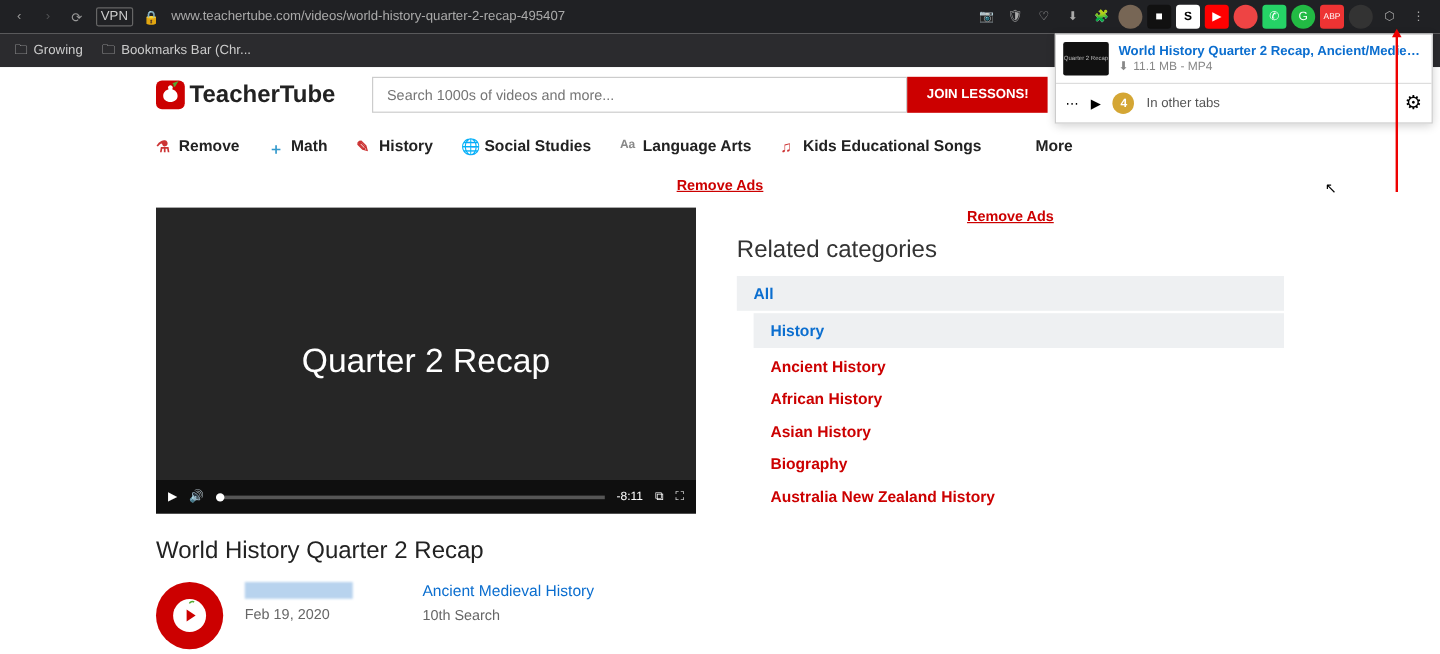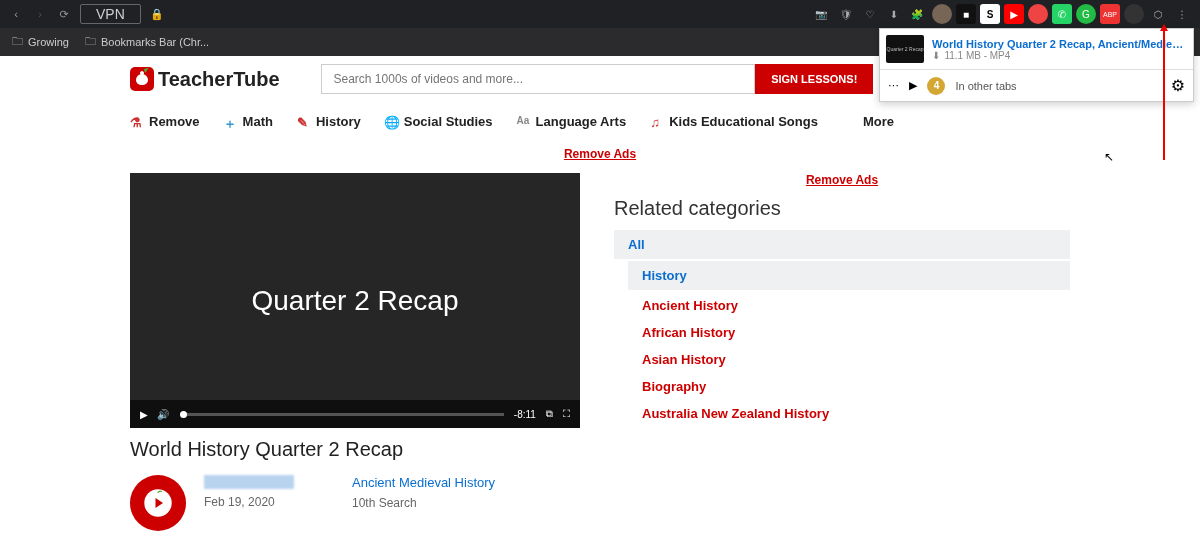--- a/index.html
+++ b/index.html
@@ -1,46 +1,46 @@
 <!DOCTYPE html>
 <html><head>
 <meta charset="utf-8">
 <style>
 *{margin:0;padding:0;box-sizing:border-box;font-family:Arial,Helvetica,sans-serif}
 body{background:#fff;width:1200px;height:545px;overflow:hidden;position:relative}
 .browser-bar{background:#202124;height:28px;display:flex;align-items:center;padding:0 8px;gap:8px;color:#ccc;font-size:11px}
 .nav-icon{width:16px;height:16px;display:flex;align-items:center;justify-content:center;color:#999}
-.vpn-badge{border:1px solid #666;padding:1px 15px;font-size:14px;border-radius:2px;color:#ccc}
+.vpn-badge{border:1px solid #666;padding:1px 3px;font-size:11px;border-radius:2px;color:#ccc}
 .url-text{color:#aaa;font-size:11px}
 .ext-row{display:flex;gap:4px;margin-left:auto}
 .ext-icon{width:20px;height:20px;border-radius:3px;display:flex;align-items:center;justify-content:center;font-size:10px}
 .bookmarks-bar{background:#2b2b2e;height:28px;display:flex;align-items:center;padding:0 12px;gap:16px;color:#ccc;font-size:11px}
 .bm-item{display:flex;align-items:center;gap:5px}
 .page{position:relative;background:#fff}
 .site-header{display:flex;padding:8px 0;max-width:940px;margin:0 auto}
 .logo{display:flex;align-items:center;gap:4px;font-size:20px;font-weight:bold;color:#222}
 .logo-icon{width:24px;height:24px;background:#cc0000;border-radius:5px;position:relative}
-.search-box{flex:1;margin-left:41px;display:flex}
+.search-box{flex:1;margin-left:30px;display:flex}
 .search-input{flex:1;padding:7px 12px;border:1px solid #ccc;font-size:12px;color:#888}
 .find-btn{background:#cc0000;color:#fff;border:none;padding:7px 16px;font-size:11px;font-weight:bold;cursor:pointer}
 .auth{display:flex;gap:6px;margin-left:40px}
 .join-btn{background:#cc0000;color:#fff;border:none;padding:7px 12px;font-size:11px;font-weight:bold}
 .signin-btn{background:#555;color:#fff;border:none;padding:7px 12px;font-size:11px;font-weight:bold}
 .main-nav{display:flex;gap:24px;max-width:940px;margin:6px auto 0;padding:6px 0;font-size:13px;font-weight:bold;color:#222}
 .nav-item{display:flex;align-items:center;gap:5px;cursor:pointer}
 .nav-ico{width:14px;height:14px}
 .remove-ads{text-align:center;color:#cc0000;font-weight:bold;font-size:12px;text-decoration:underline;margin:12px 0}
 .content{max-width:940px;margin:0 auto;display:flex;gap:24px}
 .left{flex:0 0 450px}
 .player{background:#262626;width:450px;height:255px;position:relative;color:#fff}
 .player-title{position:absolute;top:50%;left:50%;transform:translate(-50%,-50%);font-size:28px;font-weight:400}
 .player-bar{position:absolute;bottom:0;left:0;right:0;height:28px;background:rgba(0,0,0,.6);display:flex;align-items:center;padding:0 10px;gap:10px;font-size:10px}
 .progress{flex:1;height:3px;background:#555;position:relative}
 .progress-dot{position:absolute;left:0;top:-2px;width:7px;height:7px;background:#fff;border-radius:50%}
-.video-title{font-size:20px;font-weight:400;margin:10px 0 6px;color:#222}
+.video-title{font-size:20px;font-weight:400;margin:20px 0 6px;color:#222}
 .crumbs{font-size:13px;color:#0b6ecf}
 .crumbs span.sep{color:#222;margin:0 3px}
 .meta-row{display:flex;gap:18px;margin-top:14px}
 .play-avatar{width:56px;height:56px;background:#cc0000;border-radius:50%;display:flex;align-items:center;justify-content:center}
 .meta-col{font-size:12px;color:#666}
 .blur-name{width:90px;height:14px;background:#b8d3ee;filter:blur(1px);margin-bottom:6px}
 .cat-link{color:#0b6ecf;font-size:13px;display:block;margin-bottom:6px}
 .right{flex:1;margin-left:10px}
 .remove-ads2{color:#cc0000;font-weight:bold;font-size:12px;text-decoration:underline;margin-bottom:10px;text-align:center}
 .rel-title{font-size:20px;color:#333;margin-bottom:10px}
@@ -62,20 +62,21 @@
 </style>
 </head>
 <body>
 
 <div class="browser-bar">
   <span class="nav-icon">‹</span>
   <span class="nav-icon" style="opacity:.4">›</span>
   <span class="nav-icon">⟳</span>
   <span class="vpn-badge">VPN</span>
   <span class="nav-icon">🔒</span>
+  <span class="url-text">www.teachertube.com/videos/world-history-quarter-2-recap-495407</span>
   <div class="ext-row">
     <span class="ext-icon" style="color:#aaa">📷</span>
     <span class="ext-icon" style="color:#aaa">🛡</span>
     <span class="ext-icon" style="color:#aaa">♡</span>
     <span class="ext-icon" style="color:#aaa">⬇</span>
     <span class="ext-icon" style="color:#aaa">🧩</span>
     <span class="ext-icon" style="background:#765;border-radius:50%"></span>
     <span class="ext-icon" style="background:#111;color:#fff">■</span>
     <span class="ext-icon" style="background:#fff;color:#000;font-weight:bold">S</span>
     <span class="ext-icon" style="background:#f00;color:#fff">▶</span>
@@ -104,21 +105,21 @@
   <div class="site-header">
     <div class="logo">
       <span class="logo-icon"><svg viewBox="0 0 24 24" width="24" height="24">
             <path d="M12 4c-1 0-2 1-2 2 0 .5.2 1 .5 1.3C8 8 6 10 6 13c0 3 2.7 5 6 5s6-2 6-5c0-3-2-5-4.5-5.7.3-.3.5-.8.5-1.3 0-1-1-2-2-2z" fill="#fff"></path>
             <path d="M14 3l3-1-2 3" stroke="#5a3" stroke-width="1.5" fill="none"></path>
           </svg></span>
       <span>TeacherTube</span>
     </div>
     <div class="search-box">
       <input class="search-input" placeholder="Search 1000s of videos and more..." style="">
-      <button class="find-btn">SIGN LESSONS!</button>
+      <button class="find-btn">JOIN LESSONS!</button>
     </div>
     <div class="auth">
       <button class="join-btn">JOIN FREE!</button>
       <button class="signin-btn">SIGN IN</button>
     </div>
   </div>
 
   <div class="main-nav">
     <div class="nav-item">
         <span class="nav-ico" style="color:#c33">⚗</span>

